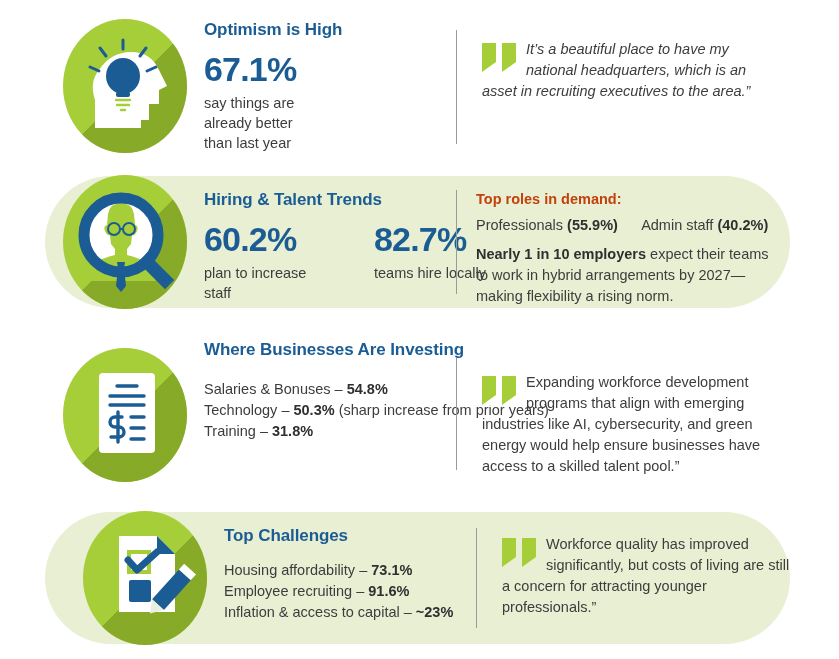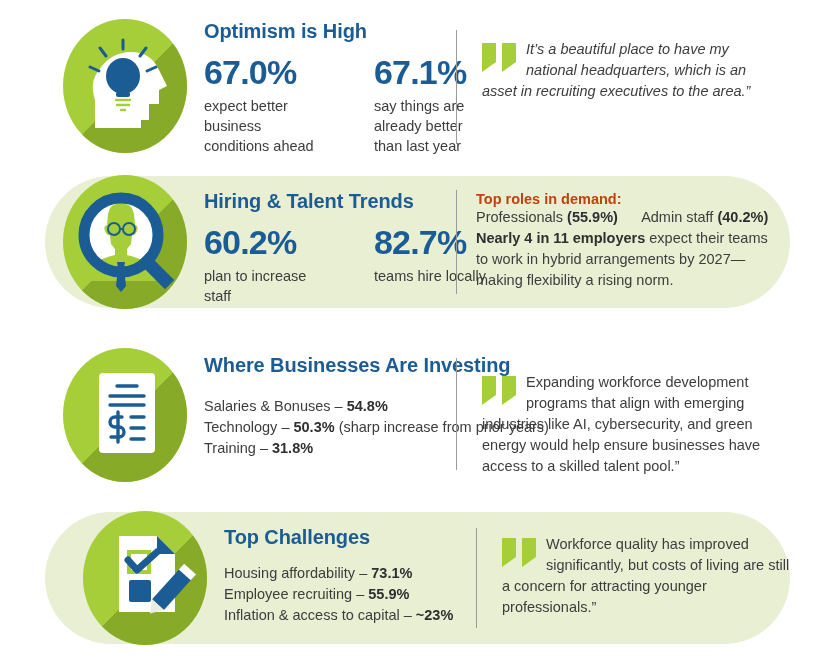--- a/index.html
+++ b/index.html
@@ -82,21 +82,21 @@
   .body-col {
     position: absolute;
     left: 204px;
     top: 0;
     right: 0;
     height: 100%;
   }
   .sec-title {
     color: #1b5c94;
     font-weight: bold;
-    font-size: 20px;
+    font-size: 17px;
     letter-spacing: -0.1px;
   }
 
   .stats {
     display: flex;
     gap: 50px;
     margin-top: 11px;
   }
   .stat {
     width: 120px;
@@ -171,20 +171,21 @@
 
   .info-head {
     font-size: 14.5px;
     font-weight: bold;
     color: #c2410c;
   }
   .info-line {
     font-size: 14.5px;
     line-height: 21px;
     color: #3d3d3d;
+    margin-top: 8px;
   }
   .info-line b { font-weight: bold; color: #2f2f2f; }
   .info-line .gap { display: inline-block; width: 16px; }
 </style>
 </head>
 <body>
 
 <div class="infographic">
 
   <div class="row plain" style="top:6px;height:160px;">
@@ -211,24 +212,20 @@
             <line x1="62" y1="89" x2="74" y2="89"></line>
             <line x1="66" y1="94" x2="70" y2="94"></line>
           </g>
         </svg>
       </div>
 
       <div class="body-col">
         <div class="sec-title" style="margin-top:14px;">Optimism is High</div>
         <div class="stats">
           <div class="stat">
-            <div class="stat-num">67.0%</div>
-            <div class="stat-lbl">expect better business conditions ahead</div>
-          </div>
-          <div class="stat">
             <div class="stat-num">67.1%</div>
             <div class="stat-lbl">say things are already better than last year</div>
           </div>
         </div>
       </div>
 
       <div class="divider" style="left:456px;top:24px;height:114px;"></div>
 
       <div class="quote-col" style="left:482px;top:33px;width:300px;">
         <div class="qmark">
@@ -286,21 +283,21 @@
       <div class="quote-col" style="left:476px;top:15px;width:300px;">
         <div class="info-head">Top roles in demand:</div>
         <div class="info-line">
           <span>Professionals</span>
           <b>(55.9%)</b>
           <span class="gap"></span>
           <span>Admin staff</span>
           <b>(40.2%)</b>
         </div>
         <div class="info-line">
-          <b>Nearly 4 in 11 employers</b><span> expect their teams to work in hybrid arrangements by 2027—making flexibility a rising norm.</span>
+          <b>Nearly 1 in 10 employers</b><span> expect their teams to work in hybrid arrangements by 2027—making flexibility a rising norm.</span>
         </div>
       </div>
 
     </div>
   </div>
 
   <div class="row plain" style="top:340px;height:150px;">
     <div class="row-bg"></div>
     <div class="row-inner">
 
@@ -319,21 +316,21 @@
             <line x1="76" y1="94" x2="89" y2="94"></line>
           </g>
           <g fill="none" stroke="#1b5c94" stroke-width="3.4" stroke-linecap="round" stroke-linejoin="round">
             <path d="M67 72 h-7 a5 5 0 0 0 0 10 h4 a5 5 0 0 1 0 10 h-8"></path>
             <line x1="63" y1="67" x2="63" y2="97"></line>
           </g>
         </svg>
       </div>
 
       <div class="body-col">
-        <div class="sec-title" style="margin-top:14px;">Where Businesses Are Investing</div>
+        <div class="sec-title" style="">Where Businesses Are Investing</div>
         <div class="bullets">
           <div>
             <span>Salaries &amp; Bonuses – </span><b>54.8%</b><span></span>
           </div>
           <div>
             <span>Technology – </span><b>50.3%</b><span> (sharp increase from prior years)</span>
           </div>
           <div>
             <span>Training – </span><b>31.8%</b><span></span>
           </div>
@@ -375,21 +372,21 @@
         </svg>
       </div>
 
       <div class="body-col">
         <div class="sec-title" style="margin-top:14px;">Top Challenges</div>
         <div class="bullets" style="margin-top:14px;">
           <div>
             <span>Housing affordability – </span><b>73.1%</b>
           </div>
           <div>
-            <span>Employee recruiting – </span><b>55.9%</b>
+            <span>Employee recruiting – </span><b>91.6%</b>
           </div>
           <div>
             <span>Inflation &amp; access to capital – </span><b>~23%</b>
           </div>
         </div>
       </div>
 
       <div class="divider" style="left:456px;top:16px;height:100px;"></div>
 
       <div class="quote-col" style="left:482px;top:22px;width:290px;">

